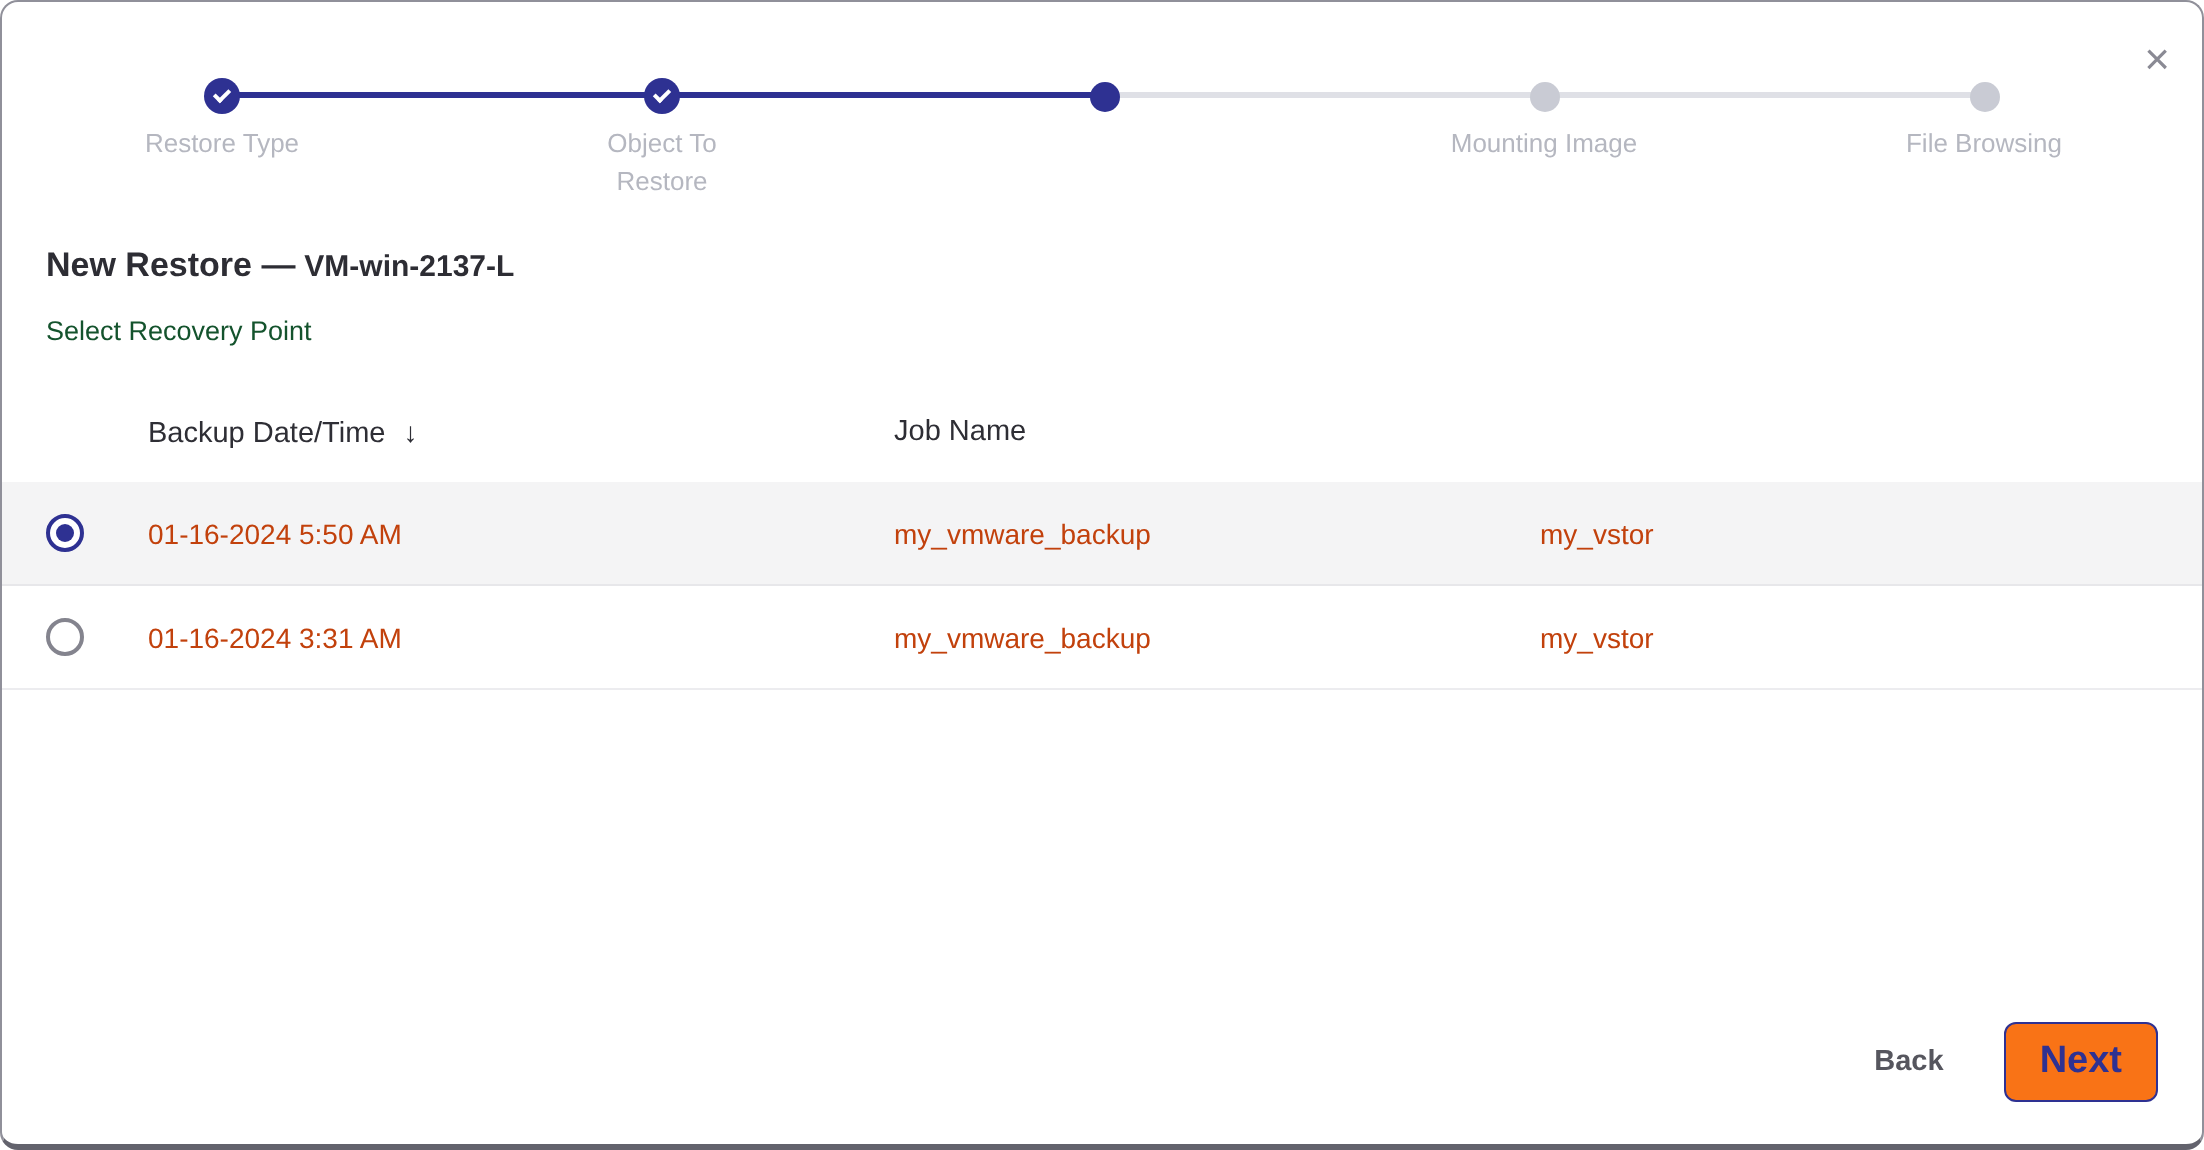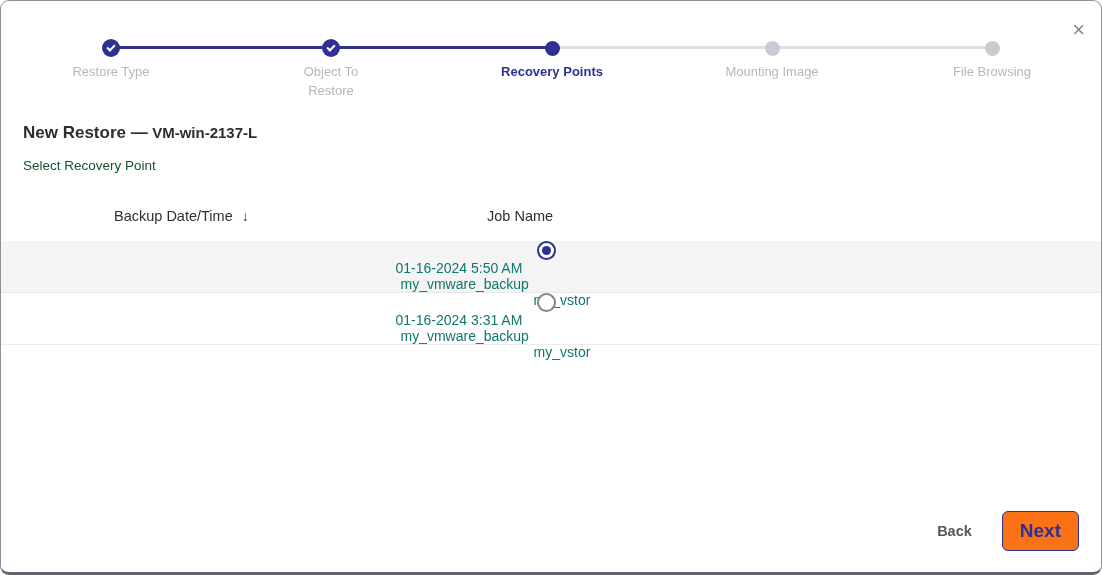--- a/index.html
+++ b/index.html
@@ -54,29 +54,29 @@
   .title-main { font-size: 17px; font-weight: bold; }
   .title-vm   { font-size: 15px; font-weight: bold; }
   .subtitle   { margin: 15px 22px 0; font-size: 13.5px; color: #14532d; }
 
   
   .table { margin-top: 18px; width: 100%; }
   .thead {
     display: flex; align-items: center; height: 50px;
     padding-left: 73px; font-size: 14.5px; color: #2e2e35;
   }
-  .col-date { width: 373px; margin-left: 40px; }
+  .col-date { width: 373px; }
   .col-job  { width: 323px; }
   .col-node { flex: 1; }
   .sort-arrow { margin-left: 9px; font-size: 14px; color: #2e2e35; }
 
   .trow {
     display: flex; align-items: center; height: 52px;
-    padding-left: 22px; font-size: 14px; color: #0f766e;
-    border-bottom: 1px solid #ececef; cursor: pointer; flex-direction: column;
+    padding-left: 22px; font-size: 14px; color: #c2410c;
+    border-bottom: 1px solid #ececef; cursor: pointer;
   }
   .trow.selected { background: #f4f4f5; border-bottom: 1px solid #e7e7ea; }
   .radio-wrap { width: 51px; display: flex; align-items: center; }
   .radio {
     width: 19px; height: 19px; border-radius: 50%;
     border: 2px solid #84848e; background: #ffffff;
     display: flex; align-items: center; justify-content: center;
   }
   .radio.checked { border-color: #2e3192; }
   .radio.checked::after {
@@ -116,21 +116,20 @@
     </div>
     <div class="dot dot-completed" style="left:321px">
       <span class="chev"></span>
     </div>
     <div class="dot dot-active" style="left:543.5px"></div>
     <div class="dot dot-upcoming" style="left:763.5px"></div>
     <div class="dot dot-upcoming" style="left:983.5px"></div>
 
     <div class="step-label" style="left:10px">Restore Type</div>
     <div class="step-label narrow" style="left:284px">Object To Restore</div>
-    <div class="step-label active" style="left:451px">Recovery Points</div>
     <div class="step-label" style="left:671px">Mounting Image</div>
     <div class="step-label" style="left:891px">File Browsing</div>
   </div>
 
   <div class="title-row">
     <span class="title-main">New Restore —</span>
     <span class="title-vm">VM-win-2137-L</span>
   </div>
   <div class="subtitle">Select Recovery Point</div>
 

